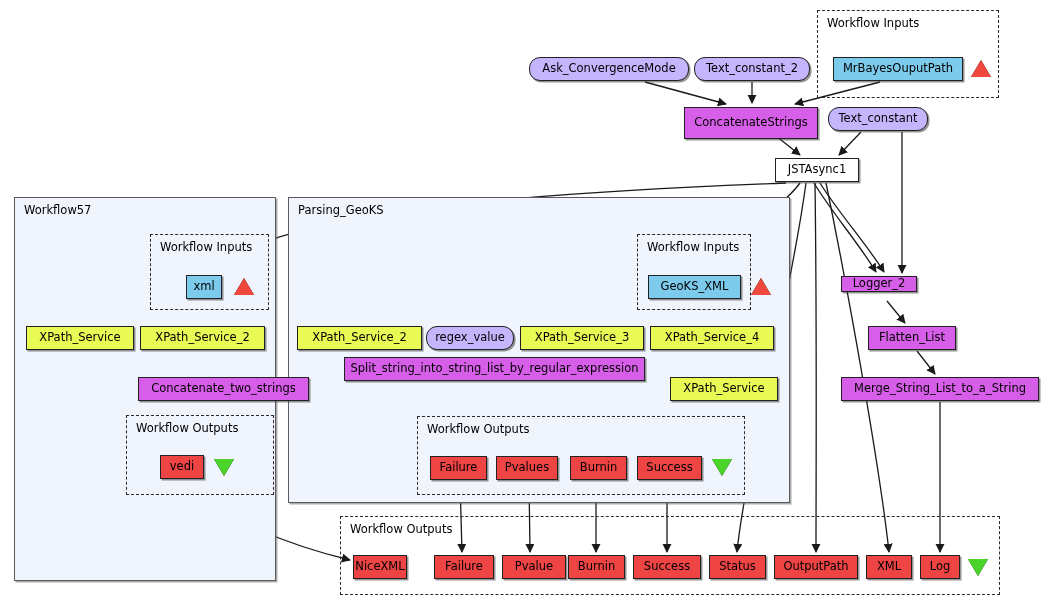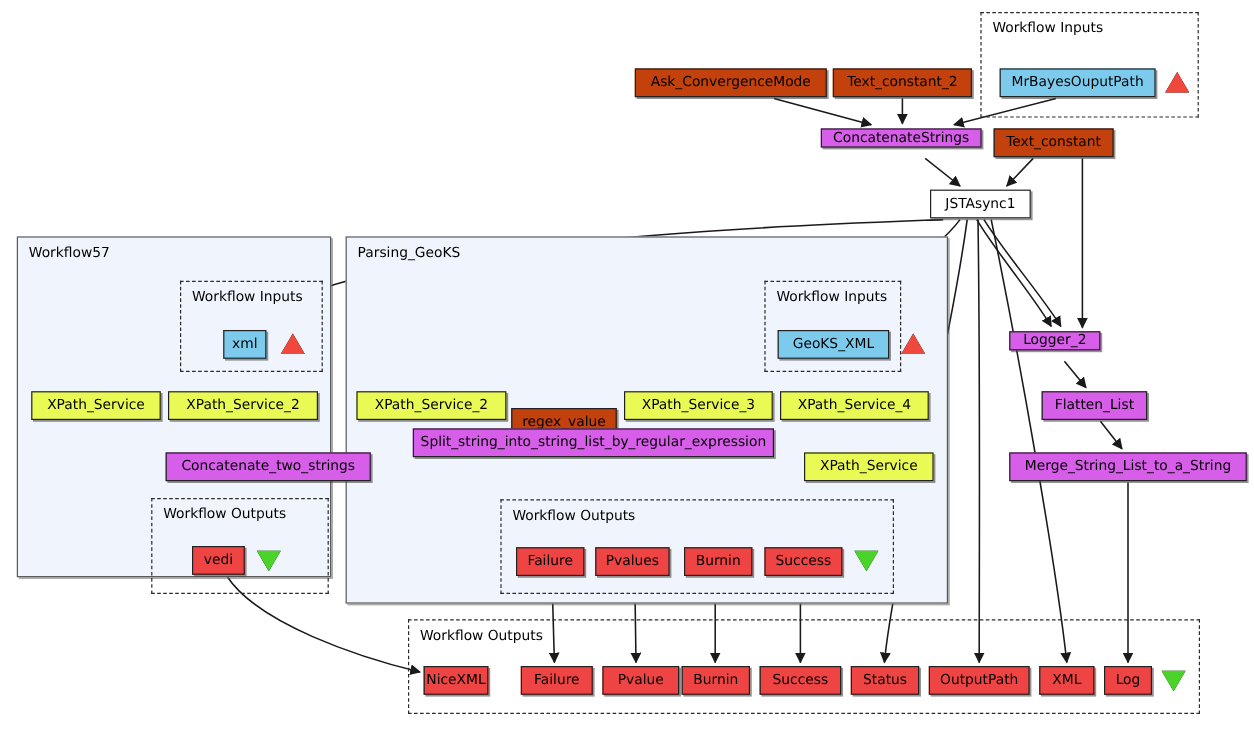--- a/index.html
+++ b/index.html
@@ -31,21 +31,21 @@
     align-items: center;
     justify-content: center;
     border: 1px solid #222222;
     color: #000000;
     font-size: 11.5px;
     line-height: 1;
     white-space: nowrap;
     z-index: 3;
     box-shadow: 1.5px 1.5px 0 rgba(60,60,60,0.55);
   }
-  .node.proc     { background: #c2410c; }
+  .node.proc     { background: #c4b5fd; border-radius: 11px; }
   .node.script   { background: #d75ee8; }
   .node.xpath    { background: #e9fa54; }
   .node.inport   { background: #7ccbec; }
   .node.outport  { background: #ef4444; }
   .node.plain    { background: #ffffff; box-shadow: 1.5px 1.5px 0 rgba(60,60,60,0.55); }
 
   .group {
     position: absolute;
     box-sizing: border-box;
     z-index: 2;
@@ -133,21 +133,21 @@
         <path d="M 529,481 L 530,552" fill="none" stroke="#1a1a1a" stroke-width="1.3" marker-end="url(#arrow)"></path>
         <path d="M 596,481 L 596,552" fill="none" stroke="#1a1a1a" stroke-width="1.3" marker-end="url(#arrow)"></path>
         <path d="M 667,481 L 667,552" fill="none" stroke="#1a1a1a" stroke-width="1.3" marker-end="url(#arrow)"></path>
       </g>
   </svg>
 
   <div id="groups-group">
       <div class="group dotted" style="left: 817px; top: 10px; width: 182px; height: 88px;">
         <div class="group-label">Workflow Inputs</div>
       </div>
-      <div class="group solid" style="left: 14px; top: 197px; width: 262px; height: 284px;">
+      <div class="group solid" style="left: 14px; top: 197px; width: 262px; height: 384px;">
         <div class="group-label">Workflow57</div>
       </div>
       <div class="group dotted" style="left: 150px; top: 234px; width: 119px; height: 76px;">
         <div class="group-label">Workflow Inputs</div>
       </div>
       <div class="group dotted" style="left: 126px; top: 415px; width: 148px; height: 80px;">
         <div class="group-label">Workflow Outputs</div>
       </div>
       <div class="group solid" style="left: 288px; top: 197px; width: 502px; height: 306px; padding-left: 48px;">
         <div class="group-label">Parsing_GeoKS</div>
@@ -159,34 +159,34 @@
         <div class="group-label">Workflow Outputs</div>
       </div>
       <div class="group dotted" style="left: 340px; top: 516px; width: 660px; height: 79px;">
         <div class="group-label">Workflow Outputs</div>
       </div>
     </div>
   <div id="nodes-group">
       <div class="node proc" style="left: 529px; top: 57px; width: 160px; height: 24px;">Ask_ConvergenceMode</div>
       <div class="node proc" style="left: 694px; top: 57px; width: 116px; height: 24px;">Text_constant_2</div>
       <div class="node inport" style="left: 833px; top: 57px; width: 130px; height: 24px;">MrBayesOuputPath</div>
-      <div class="node script" style="left: 684px; top: 107px; width: 134px; height: 16px;">ConcatenateStrings</div>
+      <div class="node script" style="left: 684px; top: 107px; width: 134px; height: 32px;">ConcatenateStrings</div>
       <div class="node proc" style="left: 828px; top: 107px; width: 100px; height: 24px;">Text_constant</div>
       <div class="node plain" style="left: 775px; top: 158px; width: 84px; height: 24px;">JSTAsync1</div>
       <div class="node script" style="left: 841px; top: 276px; width: 76px; height: 16px;">Logger_2</div>
       <div class="node script" style="left: 868px; top: 326px; width: 88px; height: 24px;">Flatten_List</div>
       <div class="node script" style="left: 841px; top: 377px; width: 198px; height: 24px;">Merge_String_List_to_a_String</div>
       <div class="node inport" style="left: 186px; top: 275px; width: 36px; height: 24px;">xml</div>
       <div class="node xpath" style="left: 26px; top: 326px; width: 108px; height: 24px;">XPath_Service</div>
       <div class="node xpath" style="left: 140px; top: 326px; width: 125px; height: 24px;">XPath_Service_2</div>
       <div class="node script" style="left: 94px; top: 377px; width: 171px; height: 24px; margin-left: 44px;">Concatenate_two_strings</div>
       <div class="node outport" style="left: 160px; top: 455px; width: 44px; height: 24px;">vedi</div>
       <div class="node inport" style="left: 648px; top: 275px; width: 93px; height: 24px;">GeoKS_XML</div>
       <div class="node xpath" style="left: 297px; top: 326px; width: 125px; height: 24px;">XPath_Service_2</div>
-      <div class="node proc" style="left: 426px; top: 340px; width: 88px; height: 24px;">regex_value</div>
+      <div class="node proc" style="left: 426px; top: 326px; width: 88px; height: 24px;">regex_value</div>
       <div class="node xpath" style="left: 520px; top: 326px; width: 124px; height: 24px;">XPath_Service_3</div>
       <div class="node xpath" style="left: 650px; top: 326px; width: 124px; height: 24px;">XPath_Service_4</div>
       <div class="node script" style="left: 344px; top: 357px; width: 301px; height: 24px;">Split_string_into_string_list_by_regular_expression</div>
       <div class="node xpath" style="left: 670px; top: 377px; width: 108px; height: 24px;">XPath_Service</div>
       <div class="node outport" style="left: 430px; top: 456px; width: 57px; height: 24px;">Failure</div>
       <div class="node outport" style="left: 496px; top: 456px; width: 62px; height: 24px;">Pvalues</div>
       <div class="node outport" style="left: 570px; top: 456px; width: 57px; height: 24px;">Burnin</div>
       <div class="node outport" style="left: 637px; top: 456px; width: 65px; height: 24px;">Success</div>
       <div class="node outport" style="left: 353px; top: 555px; width: 54px; height: 24px;">NiceXML</div>
       <div class="node outport" style="left: 434px; top: 555px; width: 60px; height: 24px;">Failure</div>

